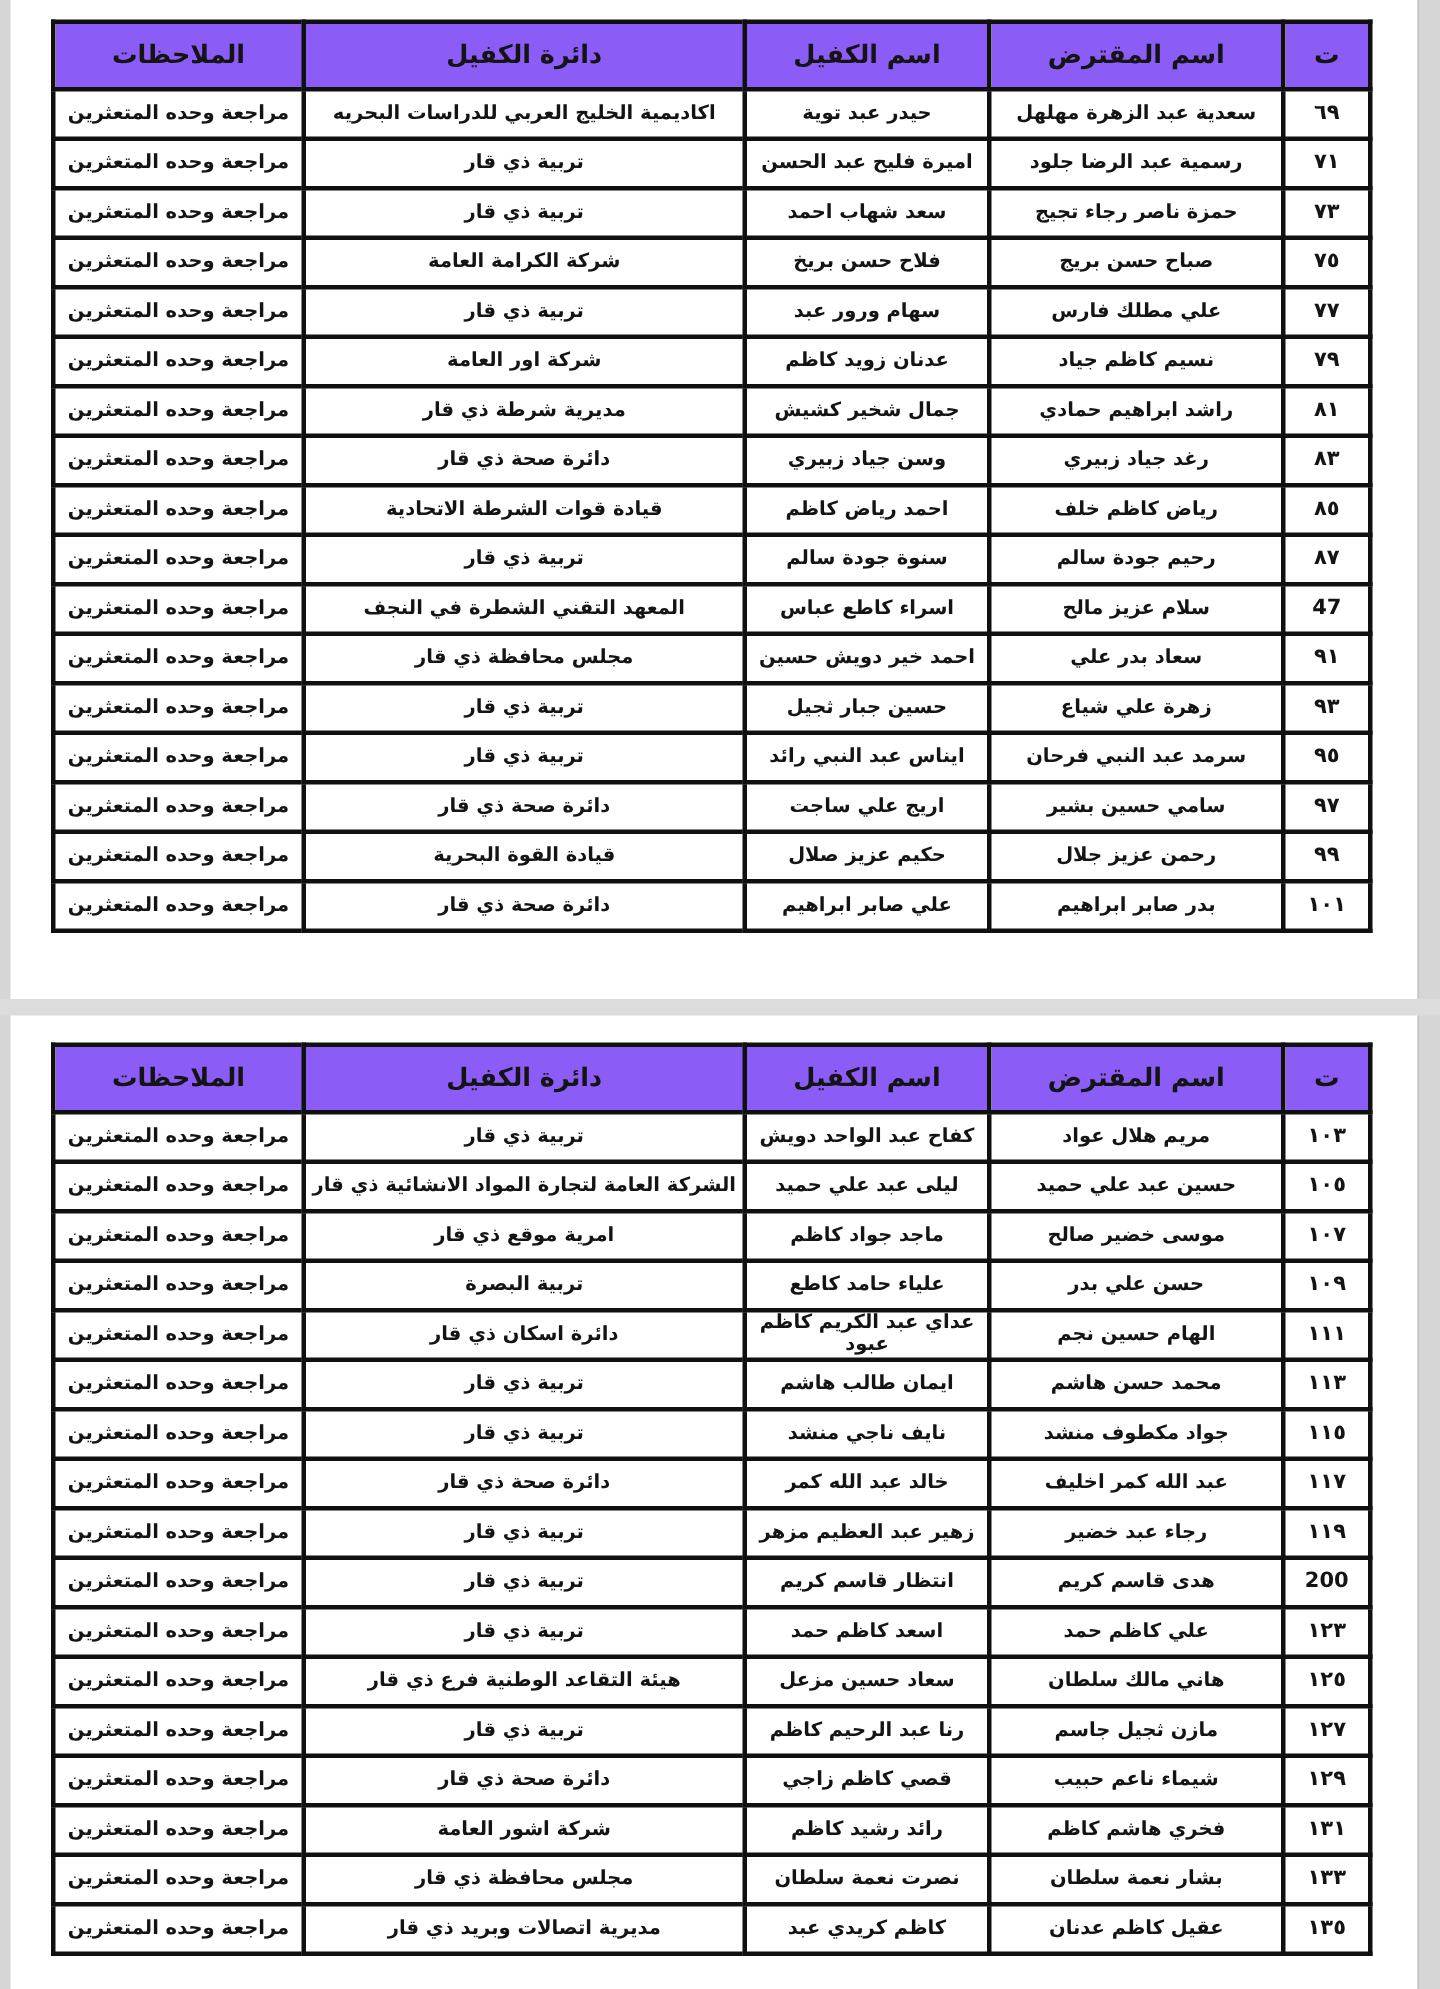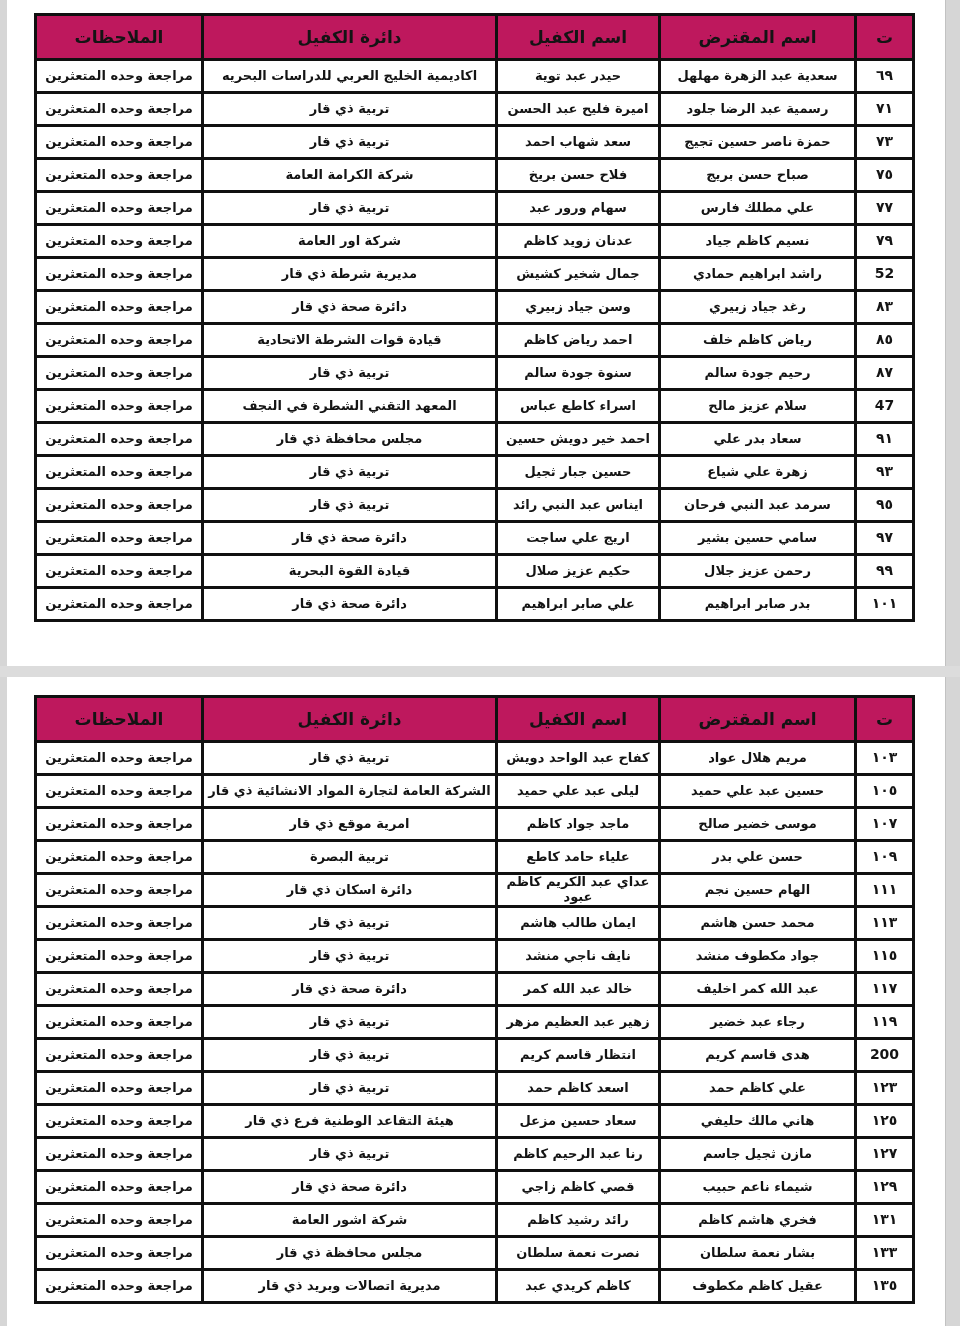--- a/index.html
+++ b/index.html
@@ -42,21 +42,21 @@
   #table-2 { top: 695px; }
   .doc-table th, .doc-table td {
     border: 3px solid #101010;
     text-align: center;
     vertical-align: middle;
     font-weight: bold;
     color: #141414;
     overflow: hidden;
   }
   .doc-table th {
-    background: #be185d;
+    background: #8b5cf6;
     height: 42px;
     font-size: 17px;
     padding: 0 4px;
   }
   .doc-table td {
     height: 30px;
     font-size: 13px;
     line-height: 1.12;
     padding: 0 4px;
   }
@@ -101,21 +101,21 @@
       </tr>
       <tr>
         <td class="cell-num">٧١</td>
         <td>رسمية عبد الرضا جلود</td>
         <td>اميرة فليح عبد الحسن</td>
         <td>تربية ذي قار</td>
         <td>مراجعة وحده المتعثرين</td>
       </tr>
       <tr>
         <td class="cell-num">٧٣</td>
-        <td>حمزة ناصر حسين تجيج</td>
+        <td>حمزة ناصر رجاء تجيج</td>
         <td>سعد شهاب احمد</td>
         <td>تربية ذي قار</td>
         <td>مراجعة وحده المتعثرين</td>
       </tr>
       <tr>
         <td class="cell-num">٧٥</td>
         <td>صباح حسن بريج</td>
         <td>فلاح حسن بريخ</td>
         <td>شركة الكرامة العامة</td>
         <td>مراجعة وحده المتعثرين</td>
@@ -128,21 +128,21 @@
         <td>مراجعة وحده المتعثرين</td>
       </tr>
       <tr>
         <td class="cell-num">٧٩</td>
         <td>نسيم كاظم جياد</td>
         <td>عدنان زويد كاظم</td>
         <td>شركة اور العامة</td>
         <td>مراجعة وحده المتعثرين</td>
       </tr>
       <tr>
-        <td class="cell-num">52</td>
+        <td class="cell-num">٨١</td>
         <td>راشد ابراهيم حمادي</td>
         <td>جمال شخير كشيش</td>
         <td>مديرية شرطة ذي قار</td>
         <td>مراجعة وحده المتعثرين</td>
       </tr>
       <tr>
         <td class="cell-num">٨٣</td>
         <td>رغد جياد زبيري</td>
         <td>وسن جياد زبيري</td>
         <td>دائرة صحة ذي قار</td>
@@ -304,21 +304,21 @@
       </tr>
       <tr>
         <td class="cell-num">١٢٣</td>
         <td>علي كاظم حمد</td>
         <td>اسعد كاظم حمد</td>
         <td>تربية ذي قار</td>
         <td>مراجعة وحده المتعثرين</td>
       </tr>
       <tr>
         <td class="cell-num">١٢٥</td>
-        <td>هاني مالك حليفي</td>
+        <td>هاني مالك سلطان</td>
         <td>سعاد حسين مزعل</td>
         <td>هيئة التقاعد الوطنية فرع ذي قار</td>
         <td>مراجعة وحده المتعثرين</td>
       </tr>
       <tr>
         <td class="cell-num">١٢٧</td>
         <td>مازن ثجيل جاسم</td>
         <td>رنا عبد الرحيم كاظم</td>
         <td>تربية ذي قار</td>
         <td>مراجعة وحده المتعثرين</td>
@@ -339,19 +339,19 @@
       </tr>
       <tr>
         <td class="cell-num">١٣٣</td>
         <td>بشار نعمة سلطان</td>
         <td>نصرت نعمة سلطان</td>
         <td>مجلس محافظة ذي قار</td>
         <td>مراجعة وحده المتعثرين</td>
       </tr>
       <tr>
         <td class="cell-num">١٣٥</td>
-        <td>عقيل كاظم مكطوف</td>
+        <td>عقيل كاظم عدنان</td>
         <td>كاظم كريدي عبد</td>
         <td>مديرية اتصالات وبريد ذي قار</td>
         <td>مراجعة وحده المتعثرين</td>
       </tr>
     </tbody>
 </table>
 
 </body></html>

